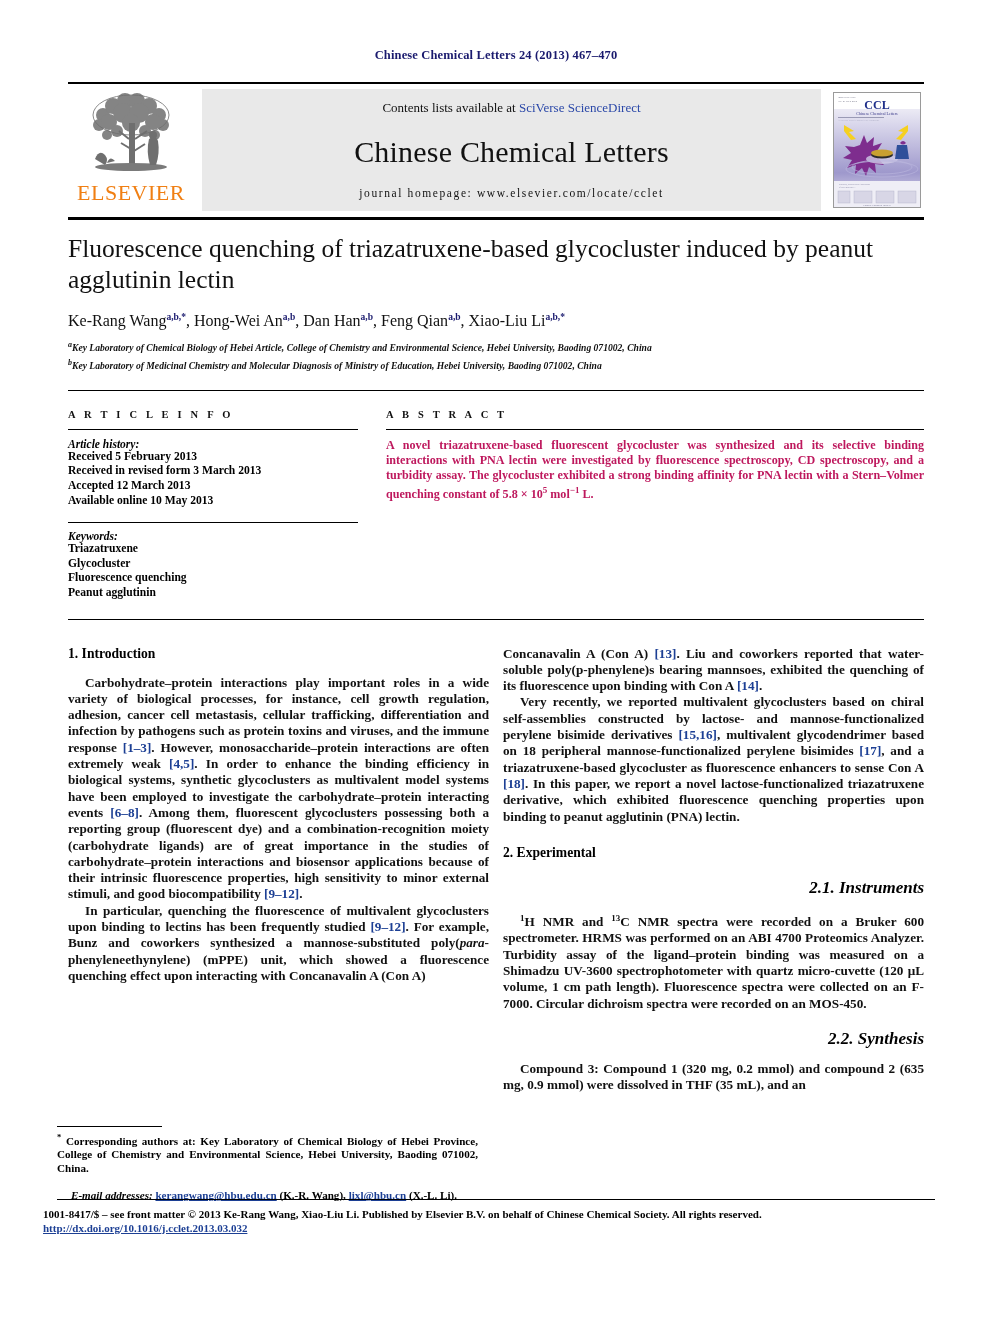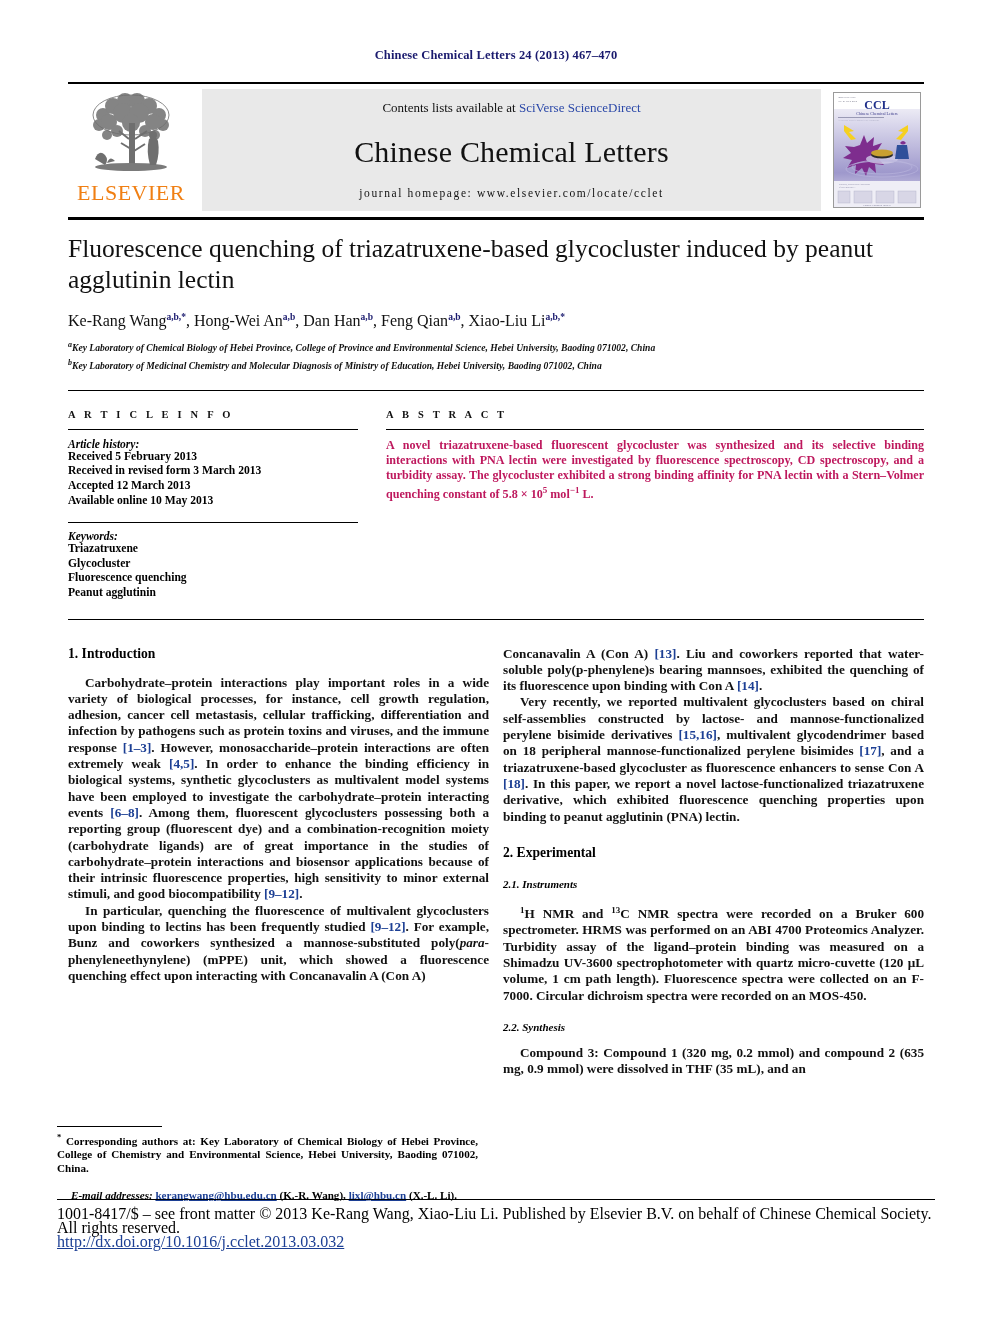--- a/index.html
+++ b/index.html
@@ -209,24 +209,25 @@
     font-size: 13.6px;
     font-weight: bold;
     margin: 0 0 13px 0;
   }
   .h2 {
     font-size: 13.6px;
     font-weight: bold;
     margin: 20px 0 13px 0;
   }
   .h3 {
-    font-size: 11px;
+    font-size: 17px;
     font-weight: bold;
     font-style: italic;
     margin: 17px 0 12px 0;
+    text-align: right;
   }
   p.para {
     font-size: 13.2px;
     line-height: 16.3px;
     text-align: justify;
     text-indent: 17px;
     margin: 0;
     font-weight: bold;
     color: #111;
   }
@@ -265,26 +266,26 @@
   
   .bottom-rule {
     position: absolute;
     left: 57px;
     top: 1199px;
     width: 878px;
     border-top: 1px solid #000;
   }
   .issn {
     position: absolute;
-    left: 57px;
+    left: 43px;
     top: 1207px;
     width: 878px;
-    font-size: 16px;
+    font-size: 11px;
     line-height: 14px;
-    font-weight: normal;
+    font-weight: bold;
   }
   .doi { color: #1c3f94; }
 </style>
 </head>
 <body>
 
 <div class="page">
 
   <div class="runninghead">Chinese Chemical Letters 24 (2013) 467–470</div>
 
@@ -388,21 +389,21 @@
   <h1 class="article-title">Fluorescence quenching of triazatruxene-based glycocluster induced by peanut agglutinin lectin</h1>
 
   <div class="authors">
     <span><span>Ke-Rang Wang</span><sup>a,b,*</sup></span>,
     <span><span>Hong-Wei An</span><sup>a,b</sup></span>,
     <span><span>Dan Han</span><sup>a,b</sup></span>,
     <span><span>Feng Qian</span><sup>a,b</sup></span>,
     <span><span>Xiao-Liu Li</span><sup>a,b,*</sup></span>
   </div>
 
-  <div class="affil"><sup>a</sup><span>Key Laboratory of Chemical Biology of Hebei Province, College of Province and Environmental Science, Hebei University, Baoding 071002, China</span></div>
+  <div class="affil"><sup>a</sup><span>Key Laboratory of Chemical Biology of Hebei Article, College of Chemistry and Environmental Science, Hebei University, Baoding 071002, China</span></div>
   <div class="affil" style="margin-top:1px"><sup>b</sup><span>Key Laboratory of Medicinal Chemistry and Molecular Diagnosis of Ministry of Education, Hebei University, Baoding 071002, China</span></div>
 
   <div class="info-rule-top"></div>
 
   <div class="infoabs">
     <div class="col-info">
       <div class="sec-head">A R T I C L E   I N F O</div>
       <div class="thinrule"></div>
       <div class="hist-label">Article history:</div>
       <div class="hist-line">Received 5 February 2013</div>

